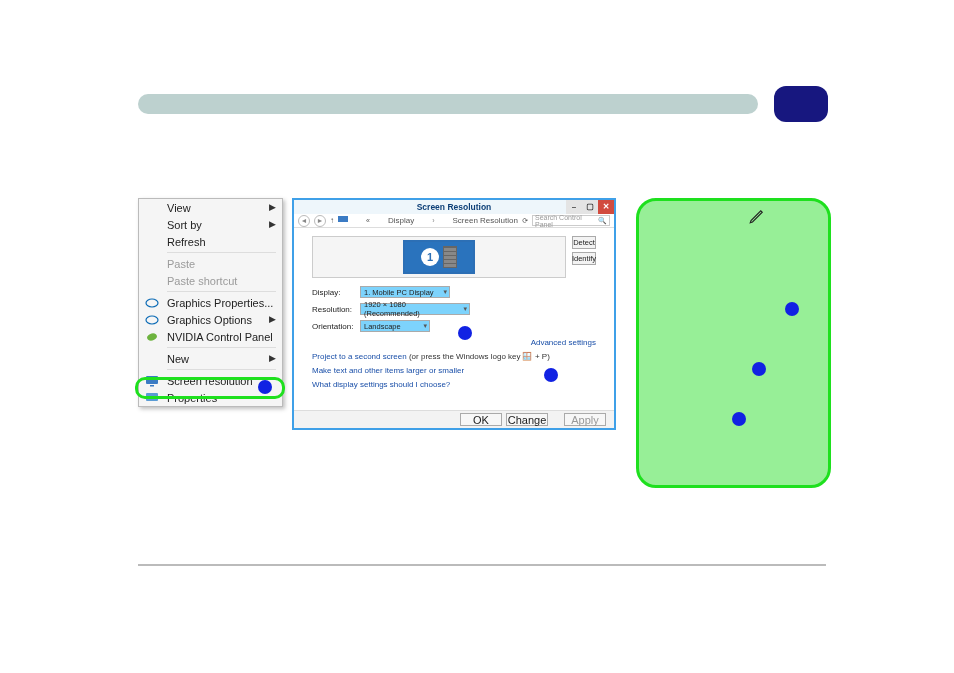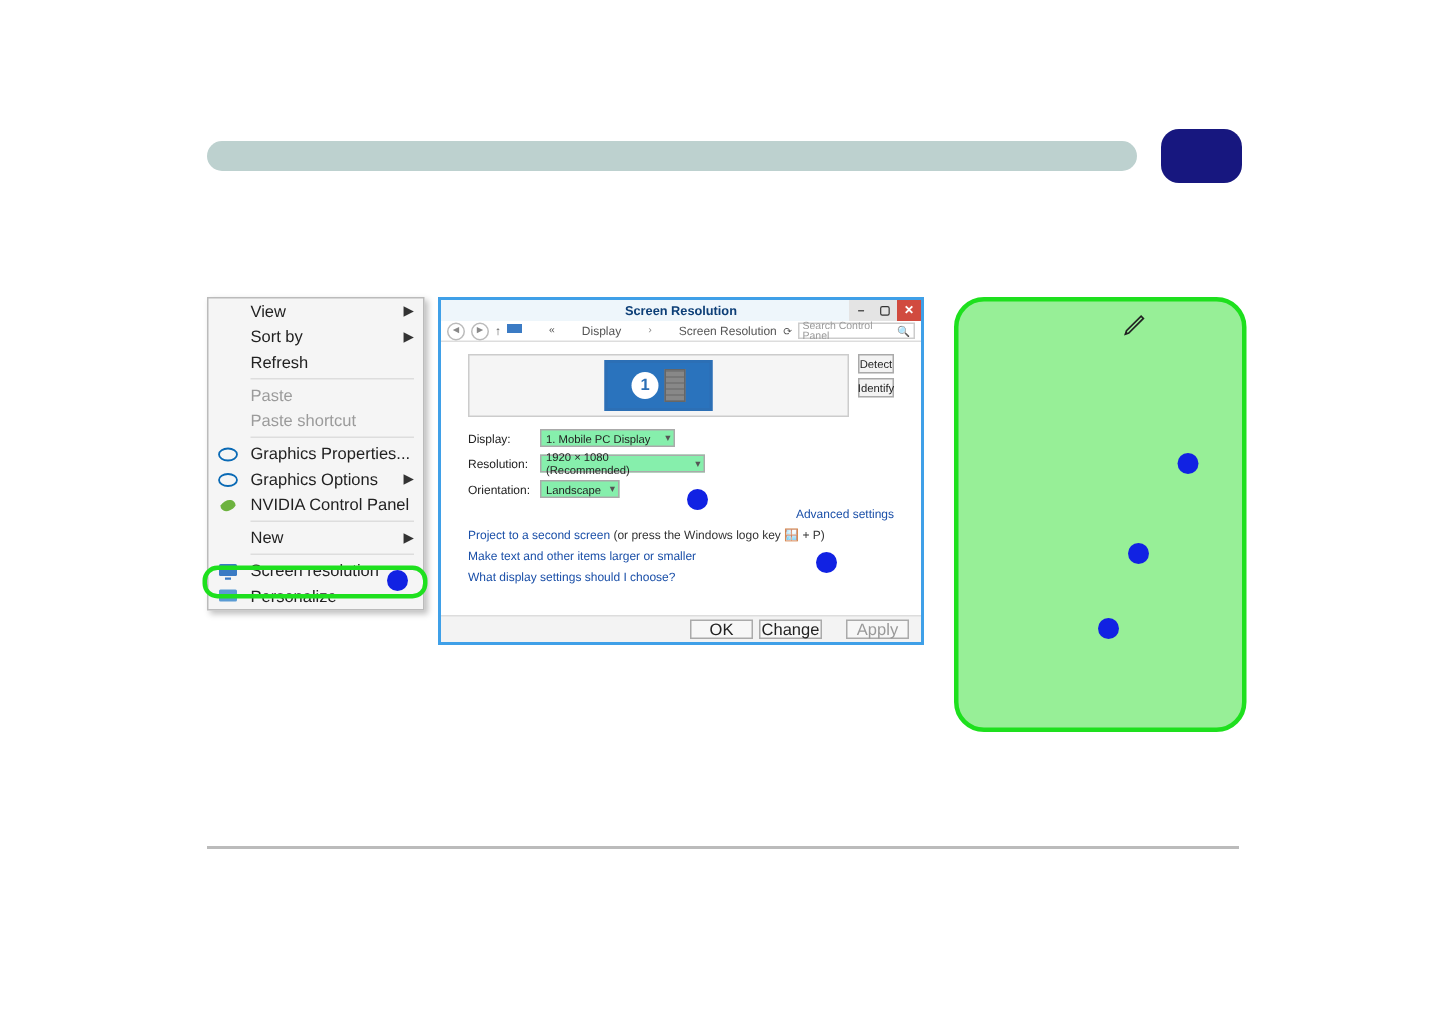--- a/index.html
+++ b/index.html
@@ -177,21 +177,21 @@
     margin-bottom: 5px;
   }
   .field-label { width: 48px; font-size: 8px; }
   .field-combo {
     border: 1px solid #aaa;
     height: 12px;
     padding: 0 12px 0 3px;
     font-size: 7.5px;
     display: flex; align-items: center;
     position: relative;
-    background: #86efac;
+    background: #7dd3fc;
   }
   .field-combo .chev {
     position: absolute; right: 2px; top: 1px; font-size: 7px; color: #555;
   }
   .adv-link {
     text-align: right; margin-top: 6px;
     color: #1a4fa8; font-size: 8px;
   }
   .link-line {
     font-size: 8px; margin-top: 5px; color: #1a4fa8;
@@ -312,21 +312,21 @@
         </svg>
     </span>
     <span>Screen resolution</span>
   </div>
   <div class="ctx-row">
     <span class="ctx-icon">
       <svg viewBox="0 0 14 14">
           <rect x="1" y="2" width="12" height="8" rx="1" fill="#5a9bd4"></rect>
         </svg>
     </span>
-    <span>Personalize</span>
+    <span>Properties</span>
   </div>
 </div>
 
 <div class="ctx-hl" style="left:135px; top:377px; width:150px; height:22px;"></div>
 
 <div class="dot" style="left:258px; top:380px;"></div>
 
 <div class="win">
   <div class="win-title">
     <span>Screen Resolution</span>
@@ -379,21 +379,21 @@
     </div>
     <div class="field-row">
       <div class="field-label">Resolution:</div>
       <div class="field-combo" style="width:110px">
         <span>1920 × 1080 (Recommended)</span>
         <span class="chev">▾</span>
       </div>
     </div>
     <div class="field-row">
       <div class="field-label">Orientation:</div>
-      <div class="field-combo" style="width:53px">
+      <div class="field-combo" style="width:70px">
         <span>Landscape</span>
         <span class="chev">▾</span>
       </div>
     </div>
     <div class="adv-link">
       <span>Advanced settings</span>
     </div>
     <div class="link-line">
       <span>Project to a second screen</span>
       <span class="plain">(or press the Windows logo key 🪟 + P)</span>

